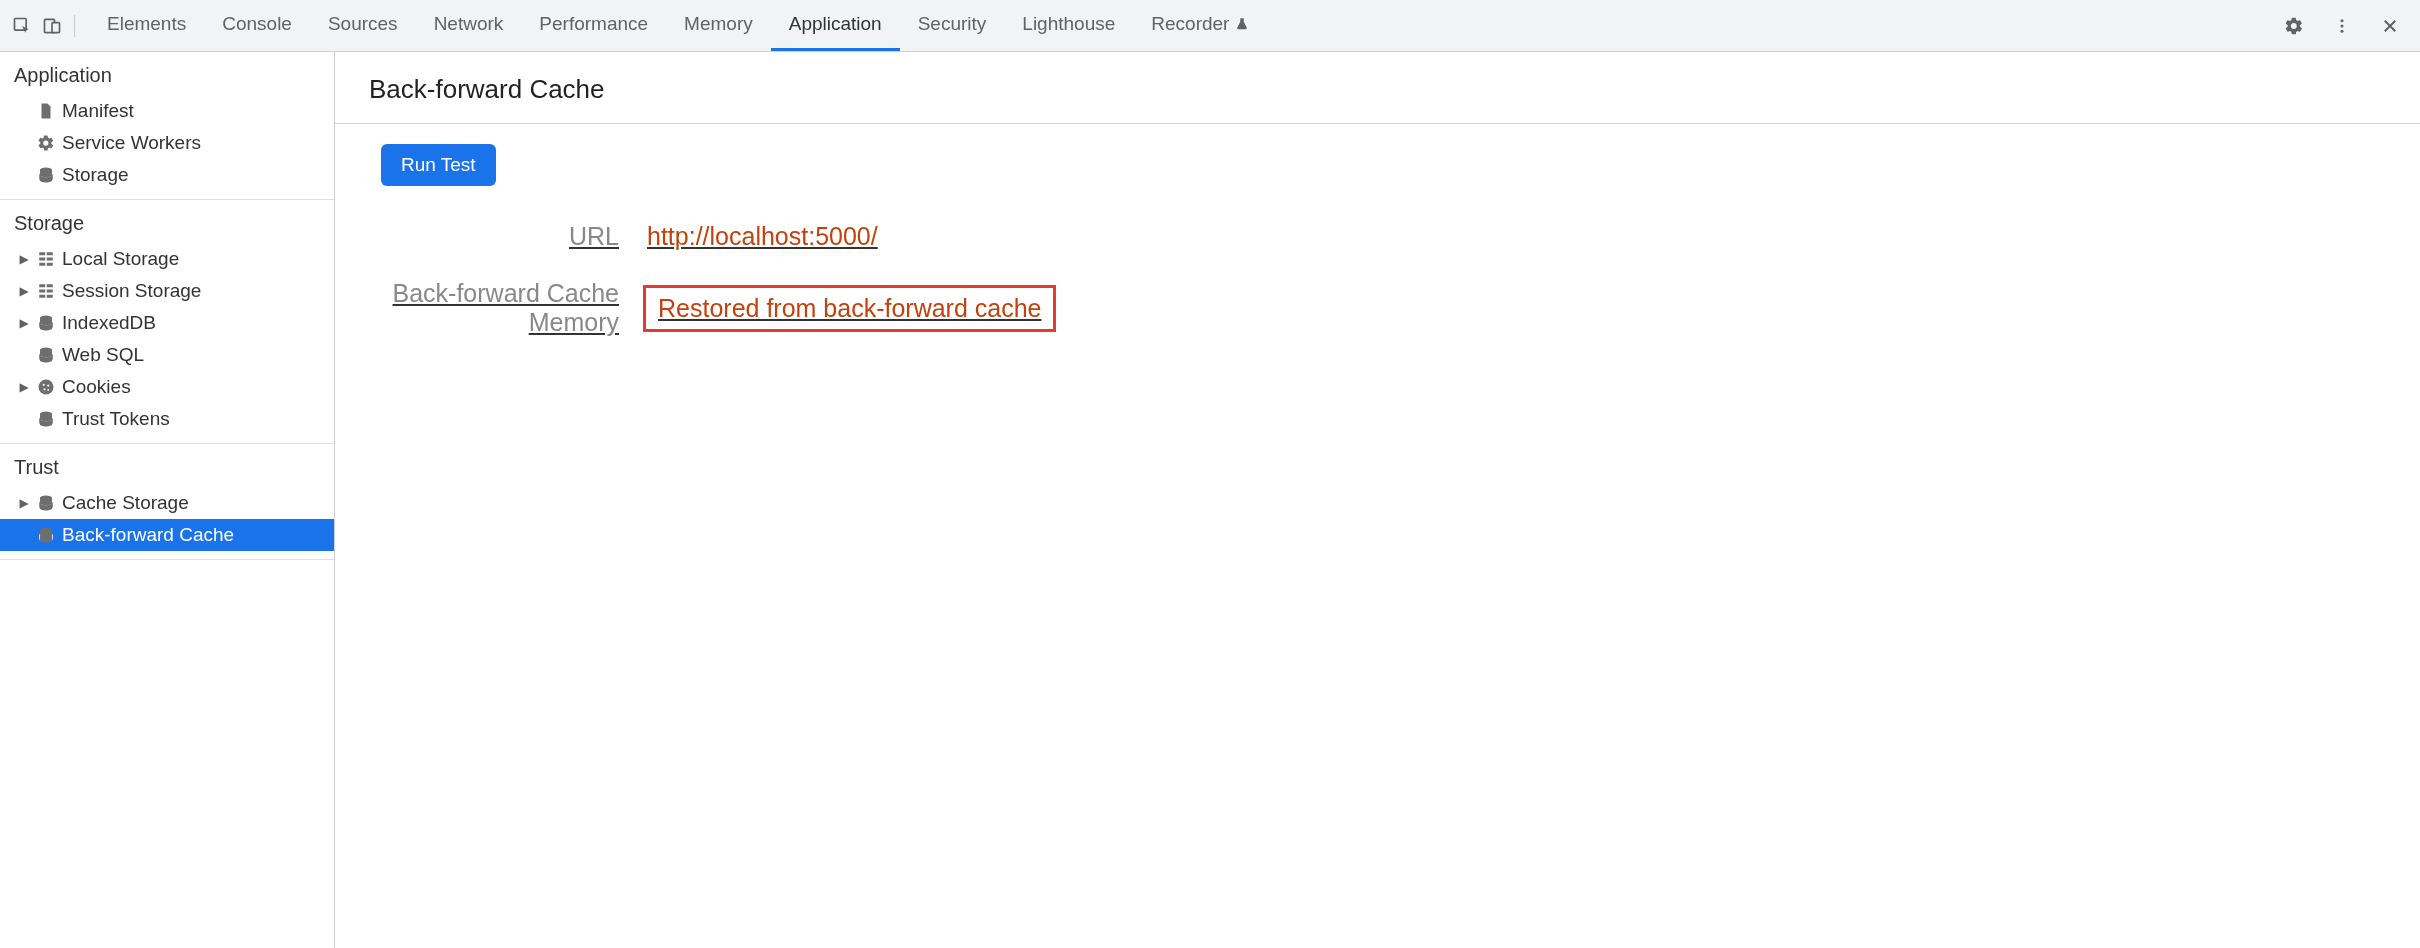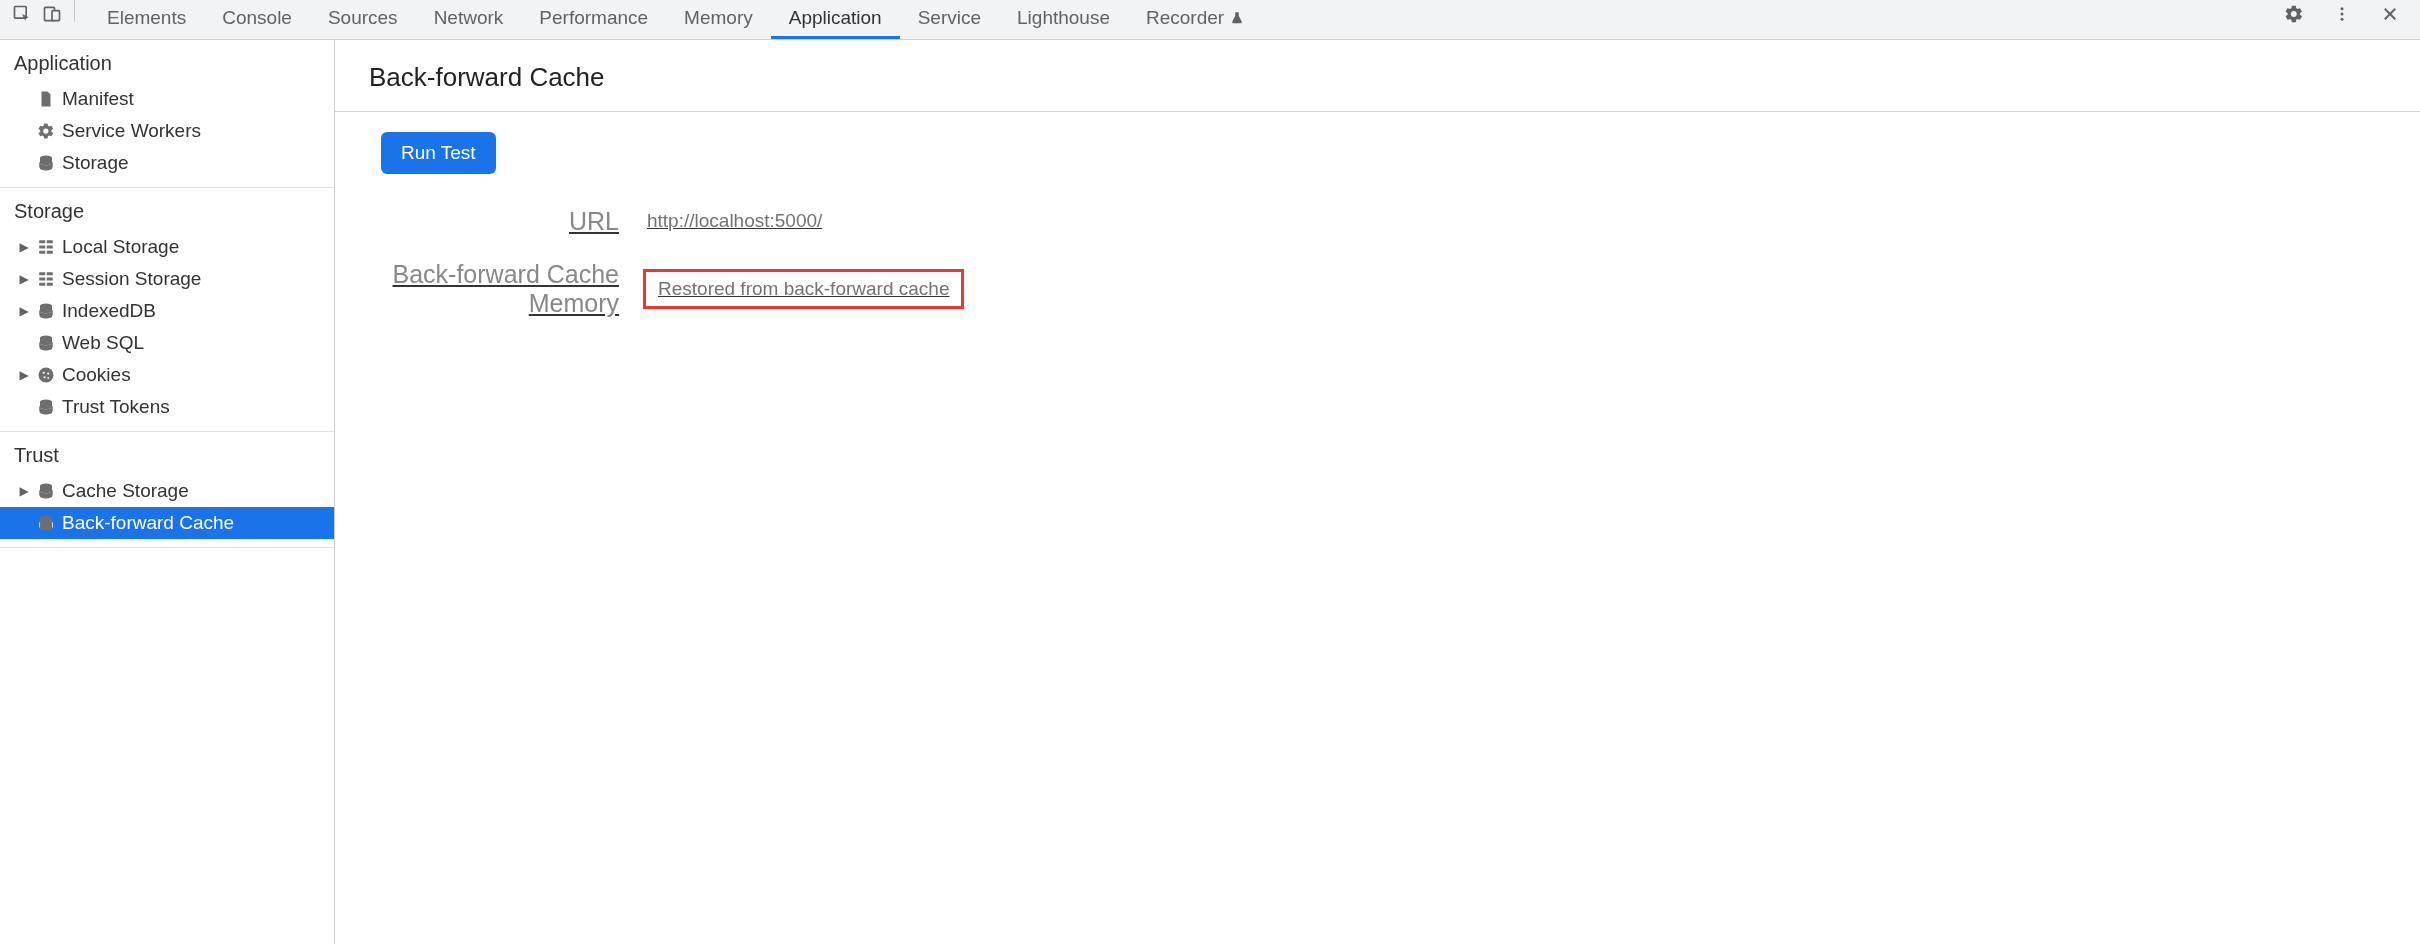--- a/index.html
+++ b/index.html
@@ -6,22 +6,22 @@
   html, body { height: 100%; width: 100%; }
   body {
     font-family: "Helvetica Neue", Arial, sans-serif;
     font-size: 18px;
     color: #333;
     background: #fff;
     overflow: hidden;
   }
   .toolbar {
     display: flex;
-    align-items: flex-start;
-    height: 40px;
+    align-items: center;
+    height: 52px;
     background: #f1f3f4;
     border-bottom: 1px solid #d0d0d0;
     padding: 0 8px;
     gap: 2px;
     font-size: 19px;
     color: #5f6368;
   }
   .toolbar .icon-btn {
     width: 28px; height: 28px;
     display: flex; align-items: center; justify-content: center;
@@ -136,22 +136,22 @@
     margin-bottom: 22px;
   }
   .info-label {
     width: 254px;
     text-align: right;
     color: #888;
     font-size: 25px;
     padding-right: 16px;
   }
   .info-value {
-    font-size: 19px;
-    color: #737373;
+    font-size: 25px;
+    color: #c2410c;
     padding: 6px 12px;
   }
   .info-value.highlight {
     border: 3px solid #e53935;
     margin-left: 8px;
   }
   svg { display: block; }
 </style>
 </head>
 <body>
@@ -186,21 +186,21 @@
       <div class="tab">
         <span>Performance</span>
       </div>
       <div class="tab">
         <span>Memory</span>
       </div>
       <div class="tab active">
         <span>Application</span>
       </div>
       <div class="tab">
-        <span>Service</span>
+        <span>Security</span>
       </div>
       <div class="tab">
         <span>Lighthouse</span>
       </div>
       <div class="tab">
         <span>Recorder</span>
         <span class="flask-icon">
           <svg width="14" height="14" viewBox="0 0 24 24" fill="#5f6368">
             <path d="M9 2v6l-5 10a2 2 0 0 0 2 3h12a2 2 0 0 0 2-3l-5-10V2z"></path>
           </svg>

